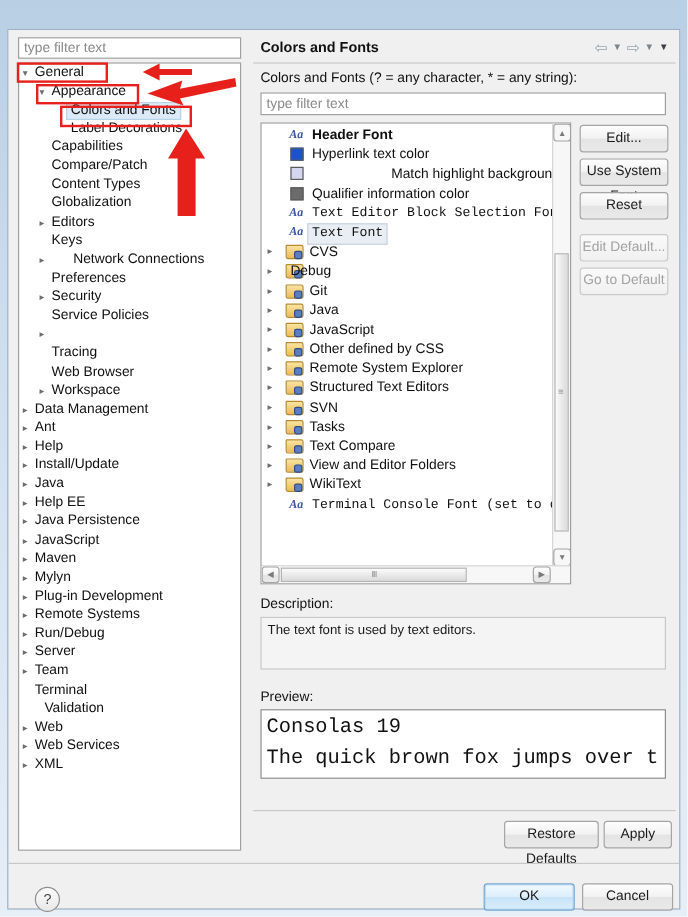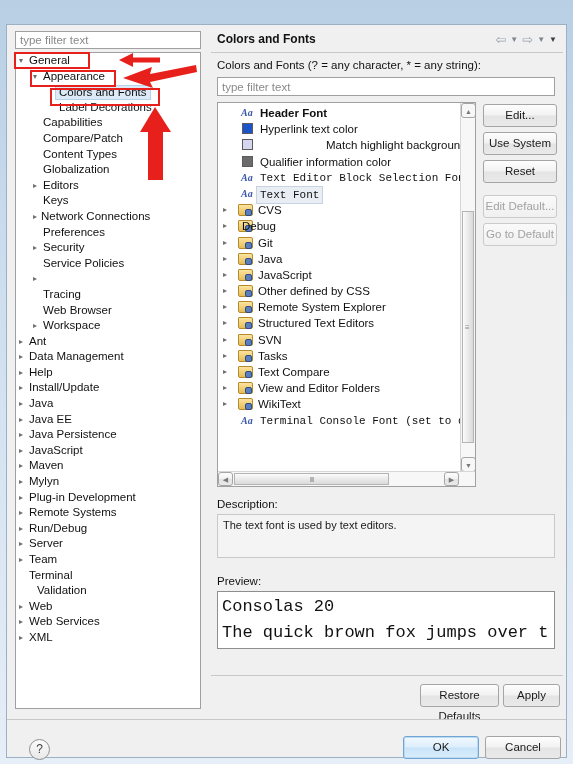--- a/index.html
+++ b/index.html
@@ -374,21 +374,21 @@
           </div>
           <div class="tree-row">
             <span class="arrow arrow-right" style="left: 14px;"></span>
             <span class="lbl" style="left: 27px;">Editors</span>
           </div>
           <div class="tree-row">
             <span class="lbl" style="left: 27px;">Keys</span>
           </div>
           <div class="tree-row">
             <span class="arrow arrow-right" style="left: 14px;"></span>
-            <span class="lbl" style="left: 25px;">Network Connections</span>
+            <span class="lbl" style="left: 45px;">Network Connections</span>
           </div>
           <div class="tree-row">
             <span class="lbl" style="left: 27px;">Preferences</span>
           </div>
           <div class="tree-row">
             <span class="arrow arrow-right" style="left: 14px;"></span>
             <span class="lbl" style="left: 27px;">Security</span>
           </div>
           <div class="tree-row">
             <span class="lbl" style="left: 27px;">Service Policies</span>
@@ -401,41 +401,41 @@
           </div>
           <div class="tree-row">
             <span class="lbl" style="left: 27px;">Web Browser</span>
           </div>
           <div class="tree-row">
             <span class="arrow arrow-right" style="left: 14px;"></span>
             <span class="lbl" style="left: 27px;">Workspace</span>
           </div>
           <div class="tree-row">
             <span class="arrow arrow-right" style="left: 0px;"></span>
+            <span class="lbl" style="left: 13px;">Data Management</span>
+          </div>
+          <div class="tree-row">
+            <span class="arrow arrow-right" style="left: 0px;"></span>
             <span class="lbl" style="left: 13px;">Ant</span>
           </div>
           <div class="tree-row">
             <span class="arrow arrow-right" style="left: 0px;"></span>
-            <span class="lbl" style="left: 13px;">Data Management</span>
-          </div>
-          <div class="tree-row">
-            <span class="arrow arrow-right" style="left: 0px;"></span>
             <span class="lbl" style="left: 13px;">Help</span>
           </div>
           <div class="tree-row">
             <span class="arrow arrow-right" style="left: 0px;"></span>
             <span class="lbl" style="left: 13px;">Install/Update</span>
           </div>
           <div class="tree-row">
             <span class="arrow arrow-right" style="left: 0px;"></span>
             <span class="lbl" style="left: 13px;">Java</span>
           </div>
           <div class="tree-row">
             <span class="arrow arrow-right" style="left: 0px;"></span>
-            <span class="lbl" style="left: 13px;">Java EE</span>
+            <span class="lbl" style="left: 13px;">Help EE</span>
           </div>
           <div class="tree-row">
             <span class="arrow arrow-right" style="left: 0px;"></span>
             <span class="lbl" style="left: 13px;">Java Persistence</span>
           </div>
           <div class="tree-row">
             <span class="arrow arrow-right" style="left: 0px;"></span>
             <span class="lbl" style="left: 13px;">JavaScript</span>
           </div>
           <div class="tree-row">
@@ -613,21 +613,21 @@
       <div class="btn side-btn" style="top:104px;">Use System Font</div>
       <div class="btn side-btn" style="top:132px;">Reset</div>
       <div class="btn side-btn disabled" style="top:167px;">Edit Default...</div>
       <div class="btn side-btn disabled" style="top:195px;">Go to Default</div>
 
       <div class="rp-label" style="left:6px; top:470px;">Description:</div>
       <div class="desc-box">The text font is used by text editors.</div>
 
       <div class="rp-label" style="left:6px; top:547px;">Preview:</div>
       <div class="preview-box">
-        <div>Consolas 20</div>
+        <div>Consolas 19</div>
         <div>The quick brown fox jumps over t</div>
       </div>
 
       <div class="rp-footsep"></div>
       <div class="btn" style="left:209px; top:656px; width:79px; height:23px; line-height:21px;">Restore Defaults</div>
       <div class="btn" style="left:292px; top:656px; width:57px; height:23px; line-height:21px;">Apply</div>
     </div>
 
     <div class="dlg-footsep"></div>
     <div class="help-btn">?</div>

